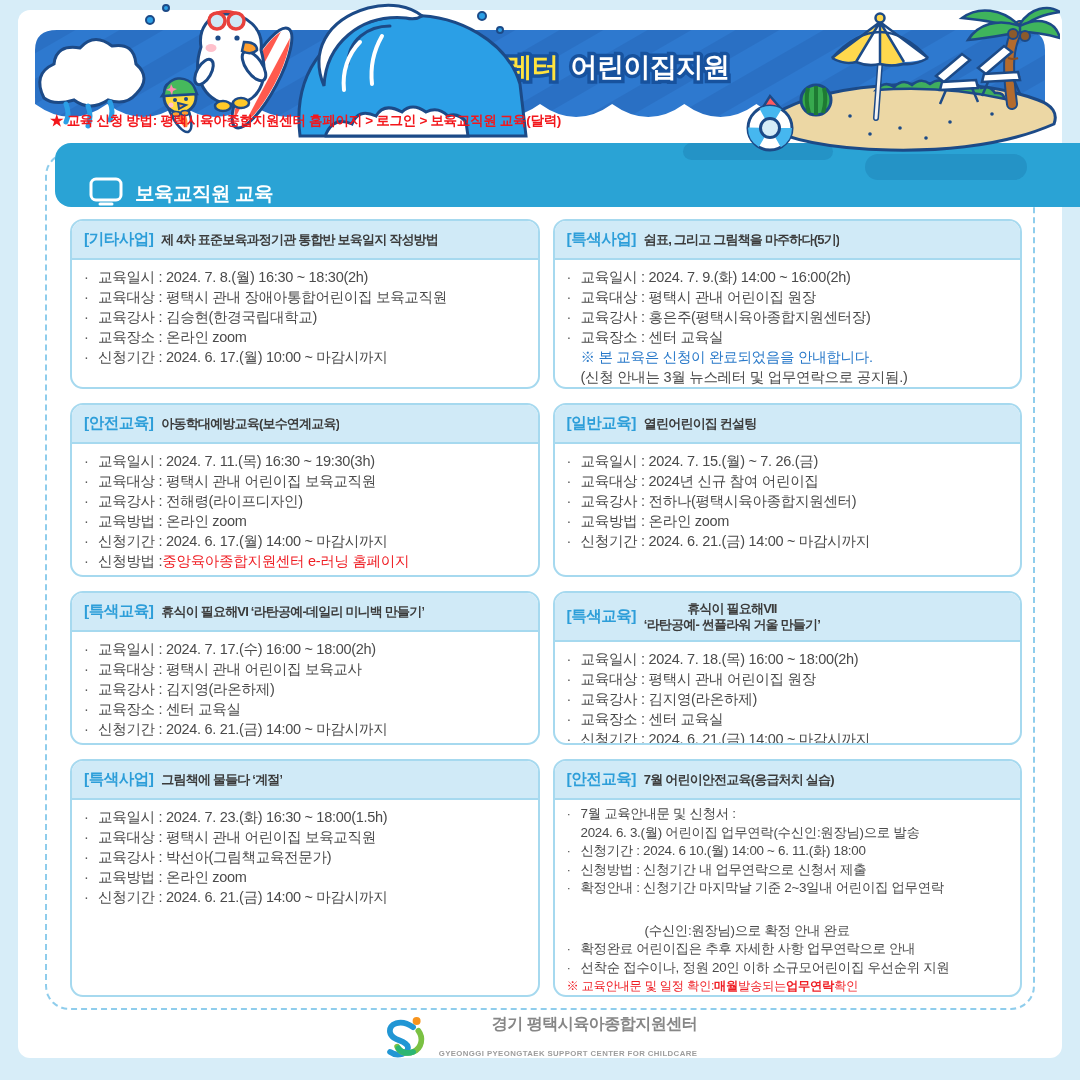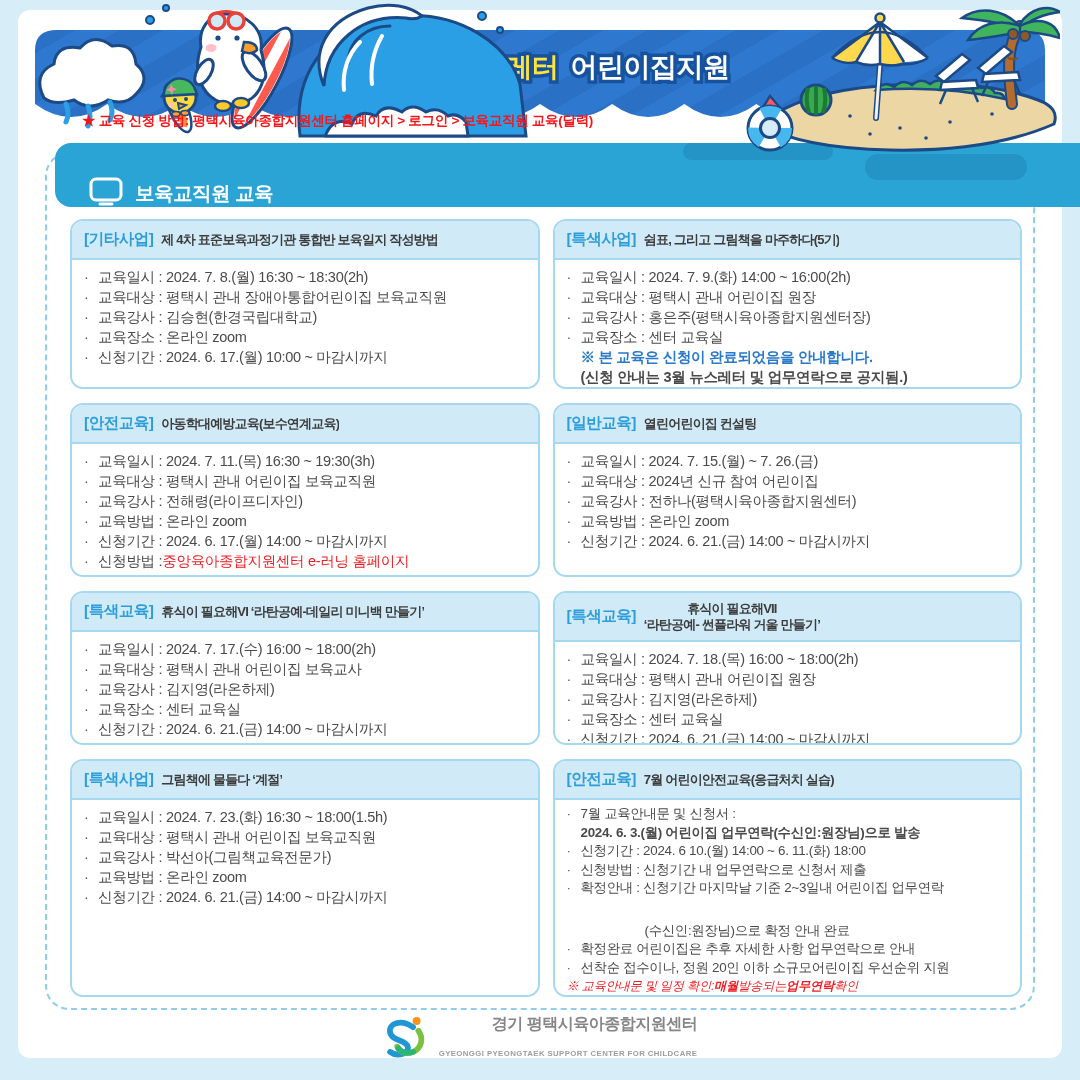--- a/index.html
+++ b/index.html
@@ -16,21 +16,21 @@
   .bt-stroke{position:absolute;left:0;top:0;color:#17529e;-webkit-text-stroke:7px #17529e;text-shadow:0 3px 0 #17529e;}
   .bt-fill{position:relative;}
   .t1 .bt-fill{color:#ffe33e;}
   .t2 .bt-fill{color:#ffffff;}
 
   .waves{position:absolute;left:30px;top:0;z-index:2;}
   .island{position:absolute;left:730px;top:6px;z-index:6;}
 
   
   .instruction{position:absolute;left:50px;top:112px;z-index:2;color:#f3161b;font-weight:bold;
-               font-size:13.5px;letter-spacing:-0.3px;margin-left:32px;}
+               font-size:13.5px;letter-spacing:-0.3px;}
 
   
   .dashed-box{position:absolute;left:45px;top:152px;width:986px;height:854px;border:2px dashed #8fcdec;
               border-radius:24px;z-index:1;background:#ffffff;}
   .teal-bar{position:absolute;left:55px;top:143px;width:1063px;height:64px;background:#2aa3d5;border-radius:16px;
             z-index:3;display:flex;align-items:flex-end;gap:12px;padding-left:34px;box-sizing:border-box;overflow:hidden;}
   .teal-bar .sec-title{color:#ffffff;font-weight:bold;font-size:19.5px;letter-spacing:-0.5px;}
   .pill{position:absolute;background:#2493c6;border-radius:13px;}
   .pill1{left:628px;top:0px;width:150px;height:17px;}
   .pill2{left:810px;top:11px;width:162px;height:26px;}
@@ -40,26 +40,26 @@
               grid-template-columns:1fr 1fr;grid-template-rows:170px 174px 154px 238px;gap:14px 13px;}
   .card{border:2px solid #a6d9ef;border-radius:13px;background:#ffffff;overflow:hidden;display:flex;flex-direction:column;box-sizing:border-box;}
   .card-head{background:#d0eaf7;border-bottom:2px solid #a6d9ef;padding:8px 12px;display:flex;align-items:center;gap:8px;text-align:center;}
   .cat{color:#2d9ed9;font-weight:bold;font-size:15.5px;flex:0 0 auto;letter-spacing:-0.5px;}
   .ttl{color:#3b3b3b;font-weight:bold;font-size:13px;letter-spacing:-0.8px;white-space:nowrap;overflow:hidden;}
   .ttl.two{line-height:1.2;}
   .card-body{padding:7px 12px 6px 12px;font-size:14.5px;line-height:1.38;color:#4a4a4a;letter-spacing:-0.3px;}
   .card.dense .card-body{font-size:13.4px;line-height:1.385;padding-top:5px;}
   .row{display:flex;white-space:nowrap;}
   .blt{width:14px;flex:0 0 14px;color:#5a5a5a;}
-  .ind1{padding-left:14px;font-weight:bold;}
+  .ind1{padding-left:14px;}
   .ind2{padding-left:78px;margin-top:24px;}
   .c-red{color:#ef1d23;}
   .c-blue{color:#2979c9;}
   .bold{font-weight:bold;}
-  .sz-sm{font-size:12.3px;font-style:italic;}
+  .sz-sm{font-size:12.3px;}
 
   
   .footer{position:absolute;left:0;right:0;top:1014px;display:flex;justify-content:center;align-items:center;gap:10px;z-index:2;}
   .f-ko{font-size:16px;color:#868686;font-weight:bold;letter-spacing:-0.5px;text-align:right;}
   .f-en{font-size:7.8px;color:#9d9d9d;letter-spacing:0.4px;font-weight:bold;margin-top:14px;}
 </style>
 </head>
 <body>
 
 <div class="page">

